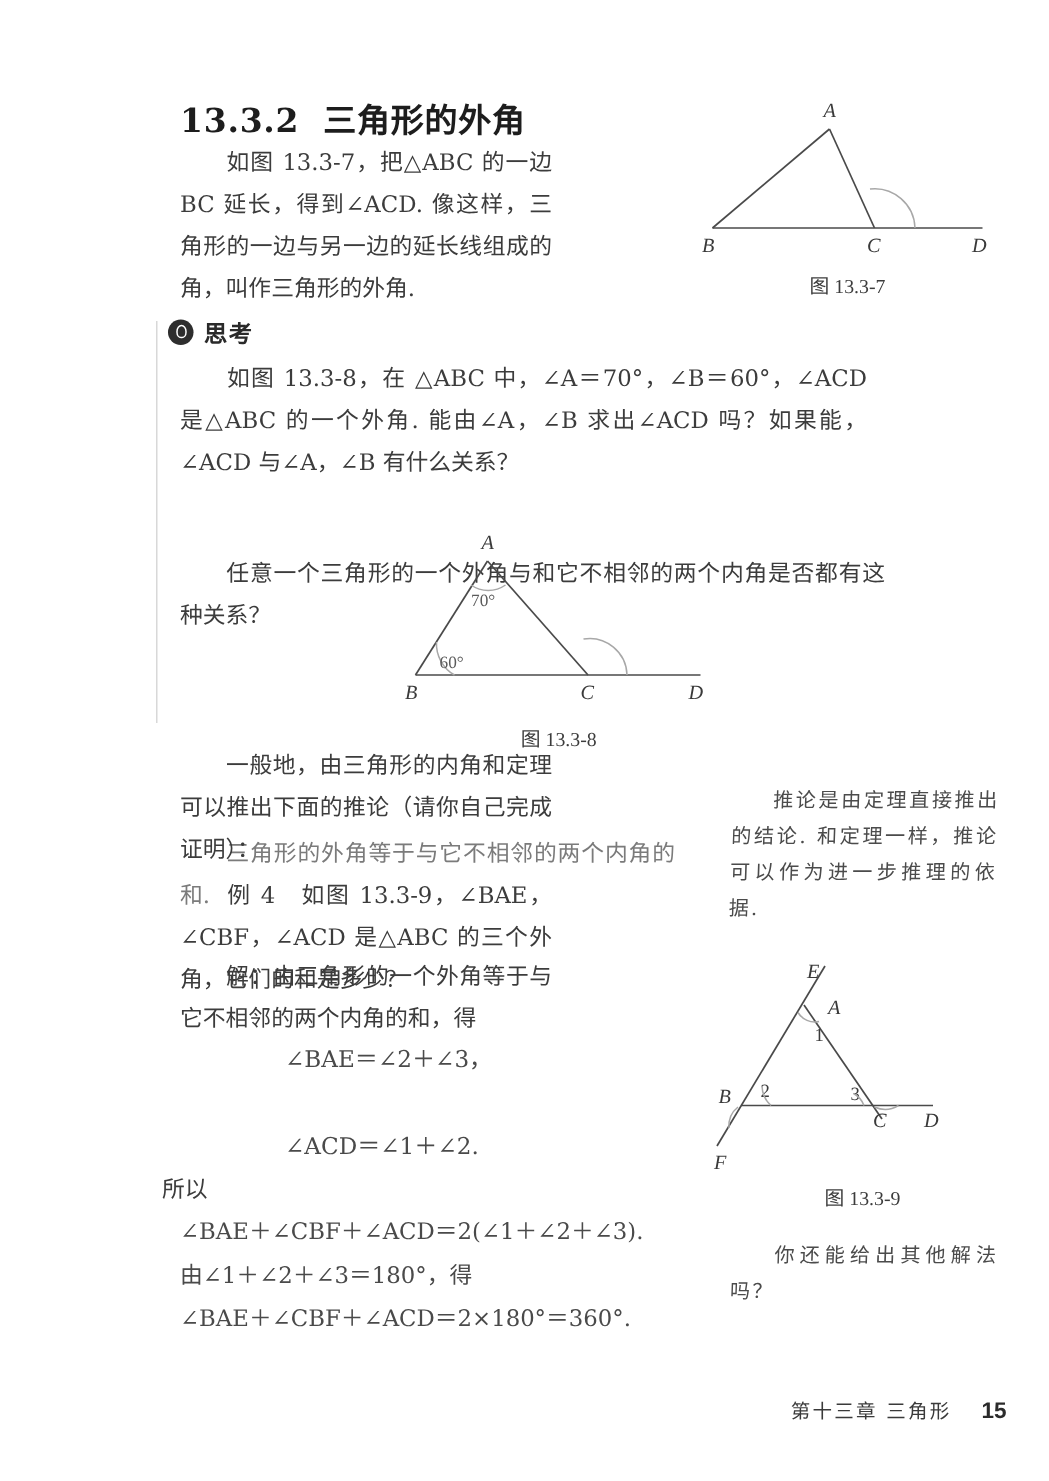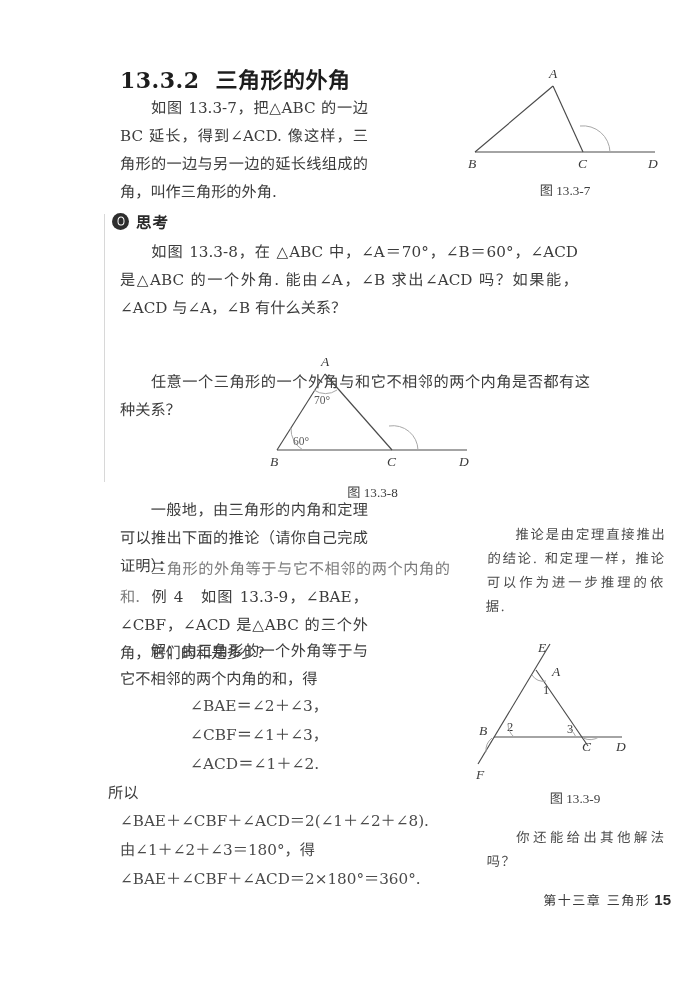--- a/index.html
+++ b/index.html
@@ -217,24 +217,24 @@
     font-size: 12.5px;
     fill: #3a3a3a;
   }
   .stroke-main { stroke: #4a4a4a; stroke-width: 1.15; fill: none; }
   .stroke-arc  { stroke: #a8a8a8; stroke-width: 1; fill: none; }
 
   
   .footer {
     position: absolute;
     right: 28px;
-    top: 890px;
+    top: 930px;
     display: flex;
     align-items: baseline;
-    gap: 4px;
+    gap: 20px;
     font-size: 13px;
     color: #8c8c8c;
   }
   .footer .chap { letter-spacing: 1.5px; }
   .footer .pageno {
     font-weight: bold;
     font-size: 15px;
     color: #2b2b2b;
     font-family: "Liberation Sans", sans-serif;
   }
@@ -313,26 +313,25 @@
     <span class="ind"></span><span>一般地，由三角形的内角和定理可以推出下面的推论（请你自己完成证明）：</span>
   </div>
   <div class="para cn" id="p-example">
     <span class="ind"></span><span>例 4　如图 13.3-9，∠BAE，∠CBF，∠ACD 是△ABC 的三个外角，它们的和是多少？</span>
   </div>
   <div class="para cn" id="p-solution">
     <span class="ind"></span><span>解：由三角形的一个外角等于与它不相邻的两个内角的和，得</span>
   </div>
 
   <div class="eqn" id="eq1">∠BAE＝∠2＋∠3，</div>
-  <div class="eqn" id="eq2">∠CBF＝∠1＋∠3，</div>
   <div class="eqn" id="eq3">∠ACD＝∠1＋∠2.</div>
 
   <div id="p-so" class="cn">所以</div>
 
-  <div class="eqn-wide" id="eq4">∠BAE＋∠CBF＋∠ACD＝2(∠1＋∠2＋∠8).</div>
+  <div class="eqn-wide" id="eq4">∠BAE＋∠CBF＋∠ACD＝2(∠1＋∠2＋∠3).</div>
   <div class="eqn-wide" id="eq5">由∠1＋∠2＋∠3＝180°，得</div>
   <div class="eqn-wide" id="eq6">∠BAE＋∠CBF＋∠ACD＝2×180°＝360°.</div>
 
   <div class="margin-note" id="note-1">
     <span class="ind"></span><span>推论是由定理直接推出的结论. 和定理一样，推论可以作为进一步推理的依据.</span>
   </div>
 
   <div class="figure" id="fig-1339">
     <svg width="210" height="152" viewBox="0 0 210 152">
 

